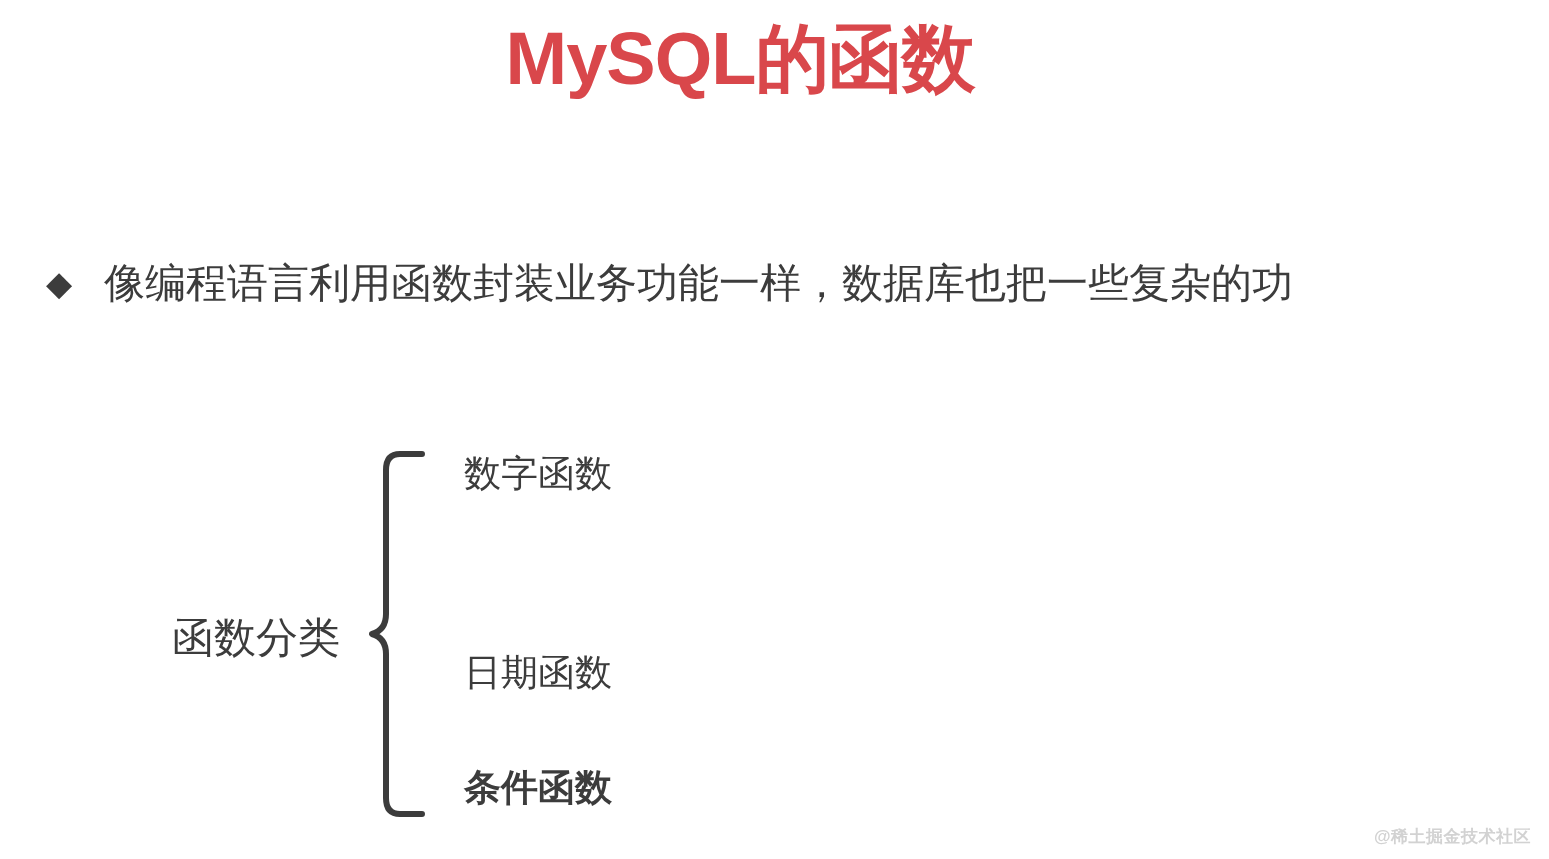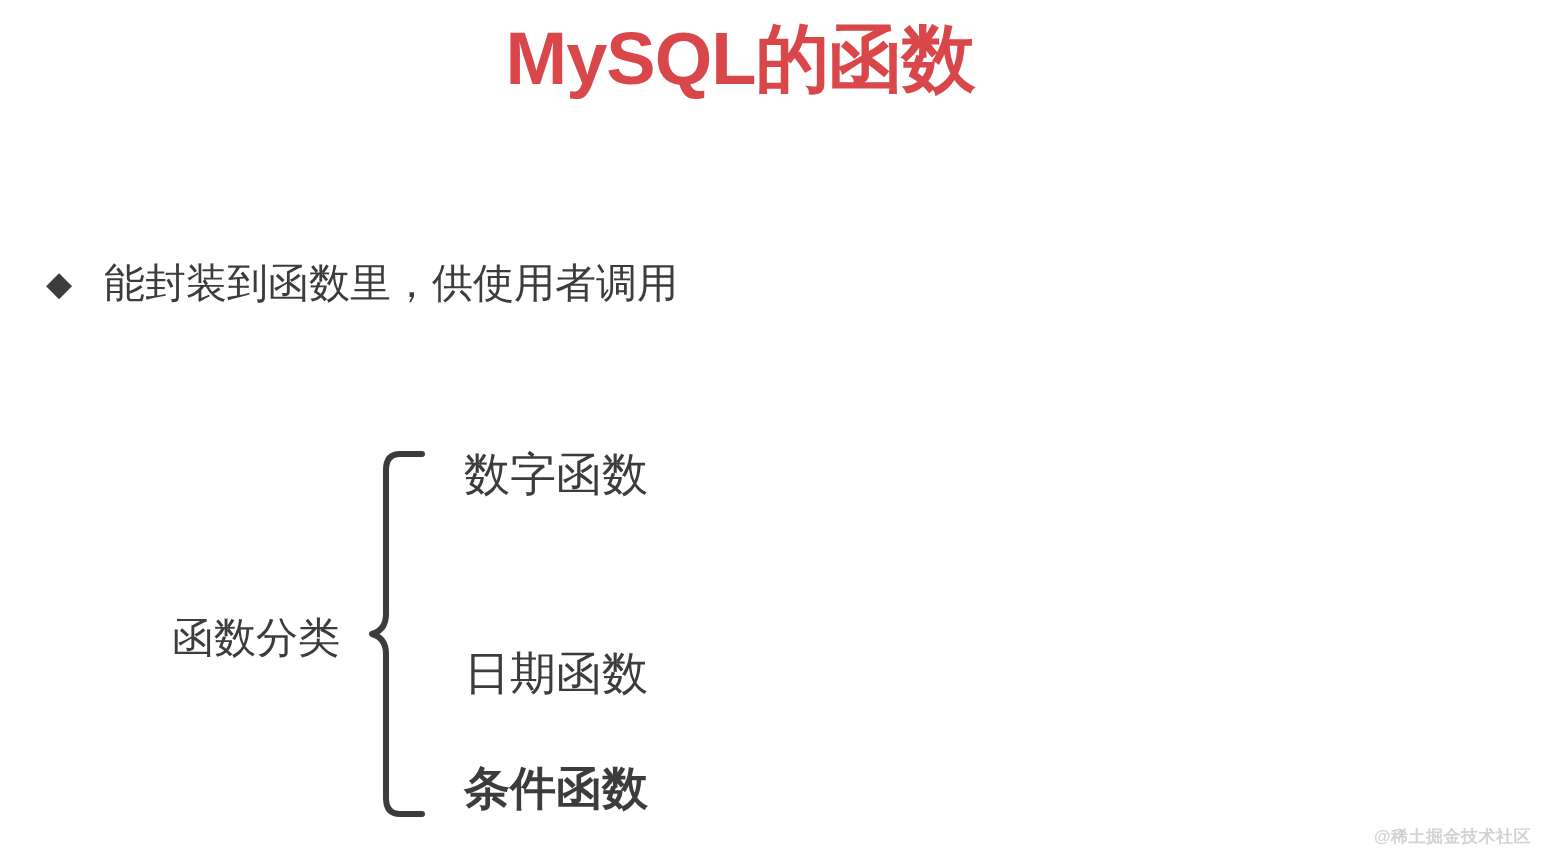--- a/index.html
+++ b/index.html
@@ -98,21 +98,21 @@
   .diagram-items {
     position: absolute;
     left: 344px;
     top: 0;
     width: 400px;
     height: 390px;
   }
   .diagram-item {
     position: absolute;
     left: 0;
-    font-size: 46px;
+    font-size: 37px;
     line-height: 56px;
     color: #3c3c3c;
     white-space: nowrap;
   }
   .diagram-item.i0 { top: 6px; }
   .diagram-item.i1 { top: 106px; }
   .diagram-item.i2 { top: 197px; margin-top: 8px; }
   .diagram-item.i3 { top: 320px; font-weight: bold; }
 
   
@@ -132,21 +132,21 @@
 <body>
 
 <div id="slide">
 
   <div class="slide-title">MySQL的函数</div>
 
   <div class="bullet-block">
     <div class="bullet-row">
       <span class="bullet-marker">◆</span>
       <span class="bullet-text">
-        <span class="ln">能封装到函数里，供使用者调用</span>
+        <span class="ln">像编程语言利用函数封装业务功能一样，数据库也把一些复杂的功</span>
       </span>
     </div>
   </div>
 
   <div class="diagram">
 
     <div class="diagram-label">函数分类</div>
 
     <div class="brace-wrap">
       <svg viewBox="0 0 80 372" xmlns="http://www.w3.org/2000/svg" aria-hidden="true">

